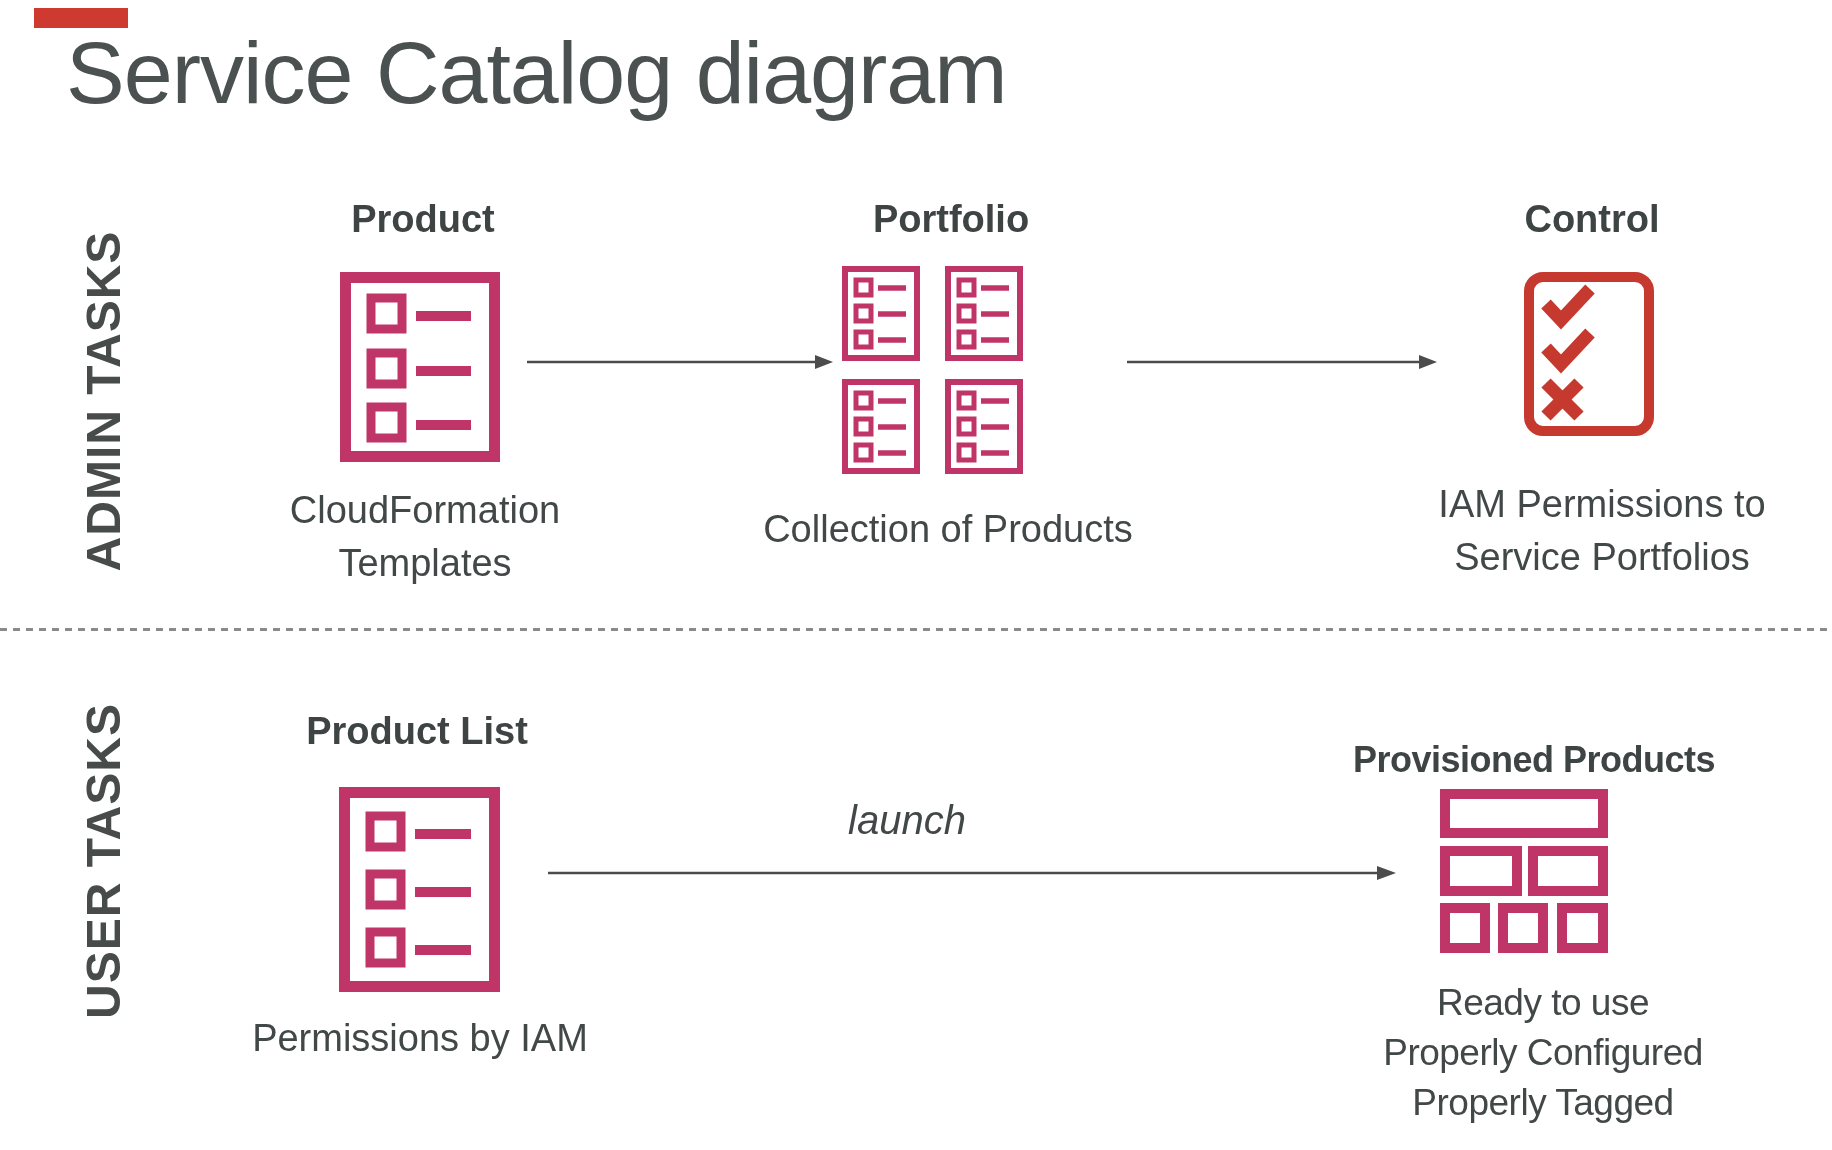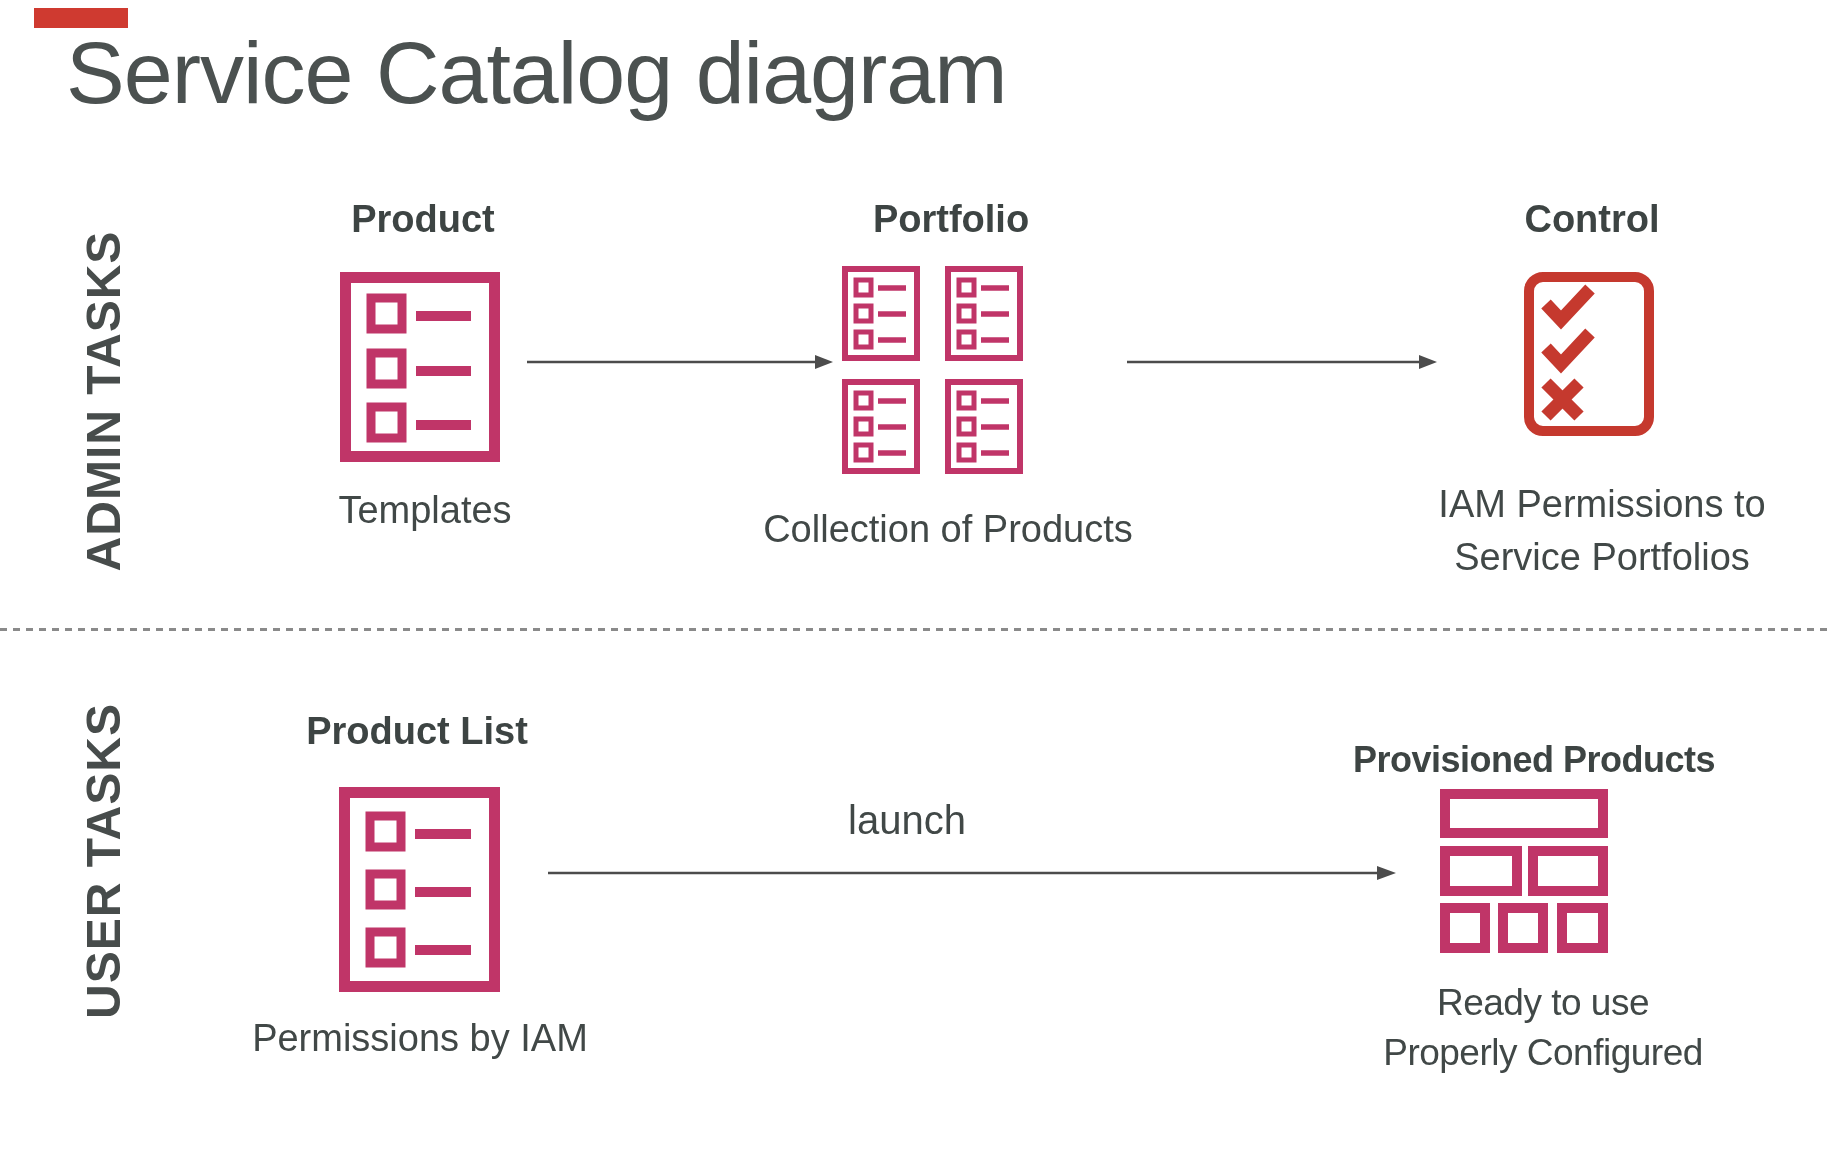--- a/index.html
+++ b/index.html
@@ -78,20 +78,21 @@
     <rect class="stroke-crimson" x="5.5" y="5.5" width="149" height="179" stroke-width="11"></rect>
     <rect class="stroke-crimson" x="31" y="26" width="31" height="31" stroke-width="9"></rect>
     <line class="stroke-crimson" x1="76" y1="44" x2="131" y2="44" stroke-width="10"></line>
     <rect class="stroke-crimson" x="31" y="81" width="31" height="31" stroke-width="9"></rect>
     <line class="stroke-crimson" x1="76" y1="99" x2="131" y2="99" stroke-width="10"></line>
     <rect class="stroke-crimson" x="31" y="135" width="31" height="31" stroke-width="9"></rect>
     <line class="stroke-crimson" x1="76" y1="153" x2="131" y2="153" stroke-width="10"></line>
   </svg>
 </div>
 <div class="abs caption" style="left:425px;top:484px;">
+  <div>CloudFormation</div>
   <div>Templates</div>
 </div>
 
 <div class="abs" style="left:527px;top:352px;">
   <svg width="306" height="20" viewBox="0 0 306 20">
     <line class="arrow-line" x1="0" y1="10" x2="289" y2="10"></line>
     <polygon class="arrow-head" points="288,3 306,10 288,17"></polygon>
   </svg>
 </div>
 
@@ -171,21 +172,21 @@
     <rect class="stroke-crimson" x="31" y="87" width="31" height="31" stroke-width="9"></rect>
     <line class="stroke-crimson" x1="76" y1="105" x2="132" y2="105" stroke-width="10"></line>
     <rect class="stroke-crimson" x="31" y="145" width="31" height="31" stroke-width="9"></rect>
     <line class="stroke-crimson" x1="76" y1="163" x2="132" y2="163" stroke-width="10"></line>
   </svg>
 </div>
 <div class="abs caption" style="left:420px;top:1012px;">
   <div>Permissions by IAM</div>
 </div>
 
-<div class="abs launch-label" style="left:907px;top:798px;">launch</div>
+<div class="abs launch-label" style="left:907px;top:798px;font-style:italic;">launch</div>
 <div class="abs" style="left:548px;top:863px;">
   <svg width="848" height="20" viewBox="0 0 848 20">
     <line class="arrow-line" x1="0" y1="10" x2="830" y2="10"></line>
     <polygon class="arrow-head" points="829,3 848,10 829,17"></polygon>
   </svg>
 </div>
 
 <div class="abs col-heading condensed" style="left:1534px;top:703px;">Provisioned Products</div>
 <div class="abs" style="left:1440px;top:789px;">
   <svg width="168" height="164" viewBox="0 0 168 164">
@@ -193,13 +194,14 @@
     <rect class="stroke-crimson" x="5" y="62" width="72" height="40" stroke-width="10"></rect>
     <rect class="stroke-crimson" x="93" y="62" width="70" height="40" stroke-width="10"></rect>
     <rect class="stroke-crimson" x="5" y="119" width="40" height="40" stroke-width="10"></rect>
     <rect class="stroke-crimson" x="63" y="119" width="40" height="40" stroke-width="10"></rect>
     <rect class="stroke-crimson" x="122" y="119" width="41" height="40" stroke-width="10"></rect>
   </svg>
 </div>
 <div class="abs caption condensed" style="left:1535px;top:978px;margin-left:8px;">
   <div>Ready to use</div>
   <div>Properly Configured</div>
+  <div>Properly Tagged</div>
 </div>
 
 </body></html>

